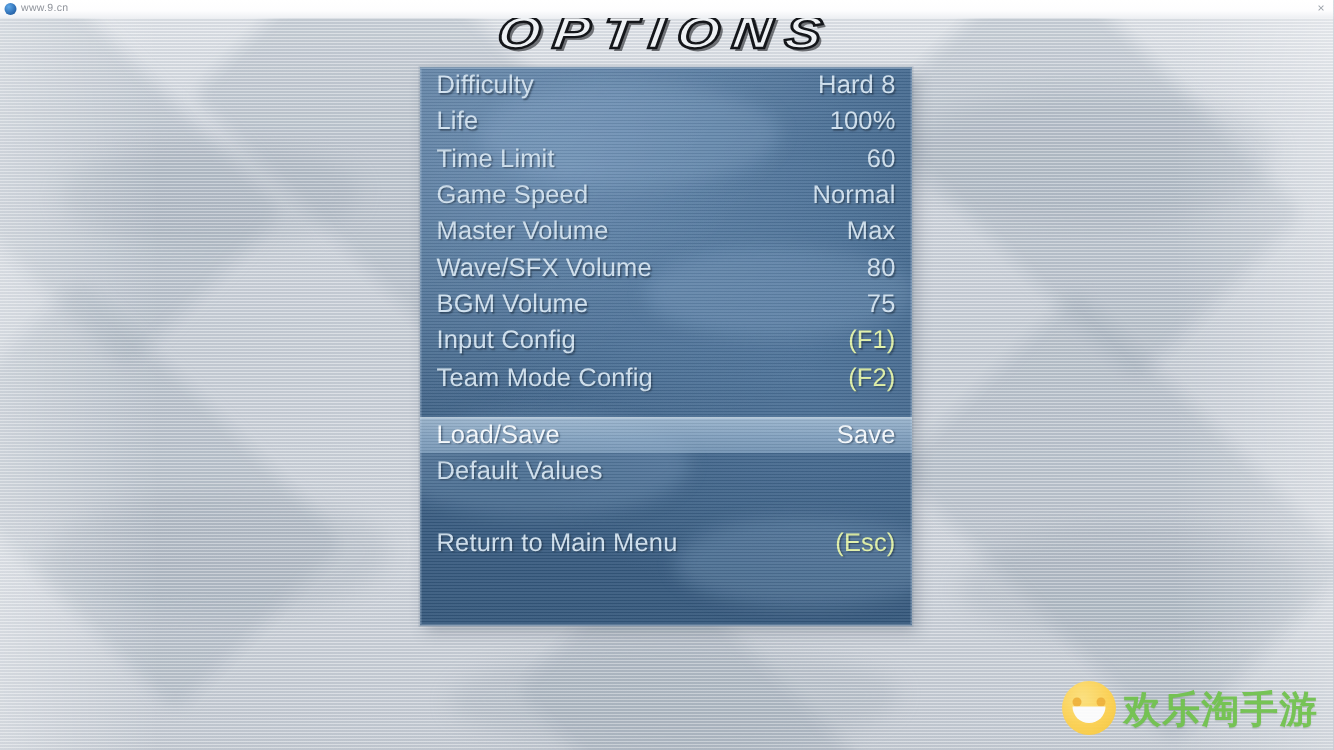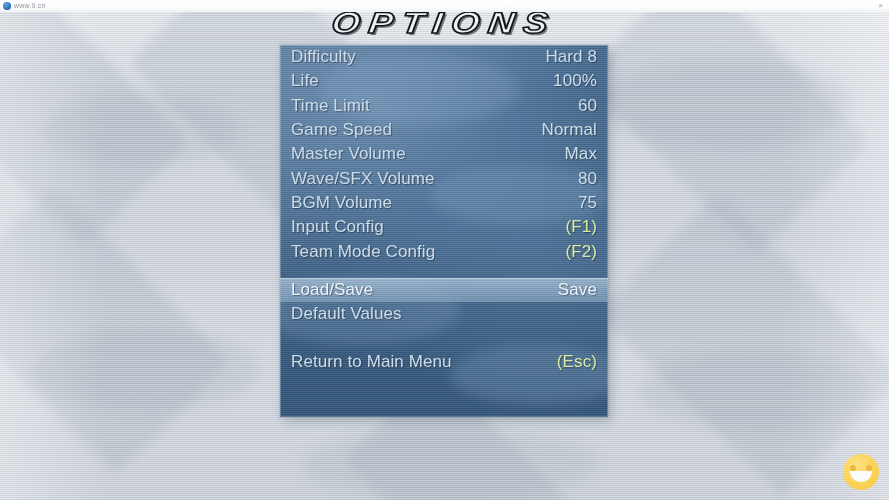--- a/index.html
+++ b/index.html
@@ -273,15 +273,16 @@
       </div>
     <div id="panel-scan"></div>
   </div>
 
   <div id="wm">
     <div id="wm-face">
       <div class="eye l"></div>
         <div class="eye r"></div>
         <div class="mouth"></div>
     </div>
+    <div id="wm-text">欢乐淘手游</div>
   </div>
 
 </div>
 
 </body></html>

